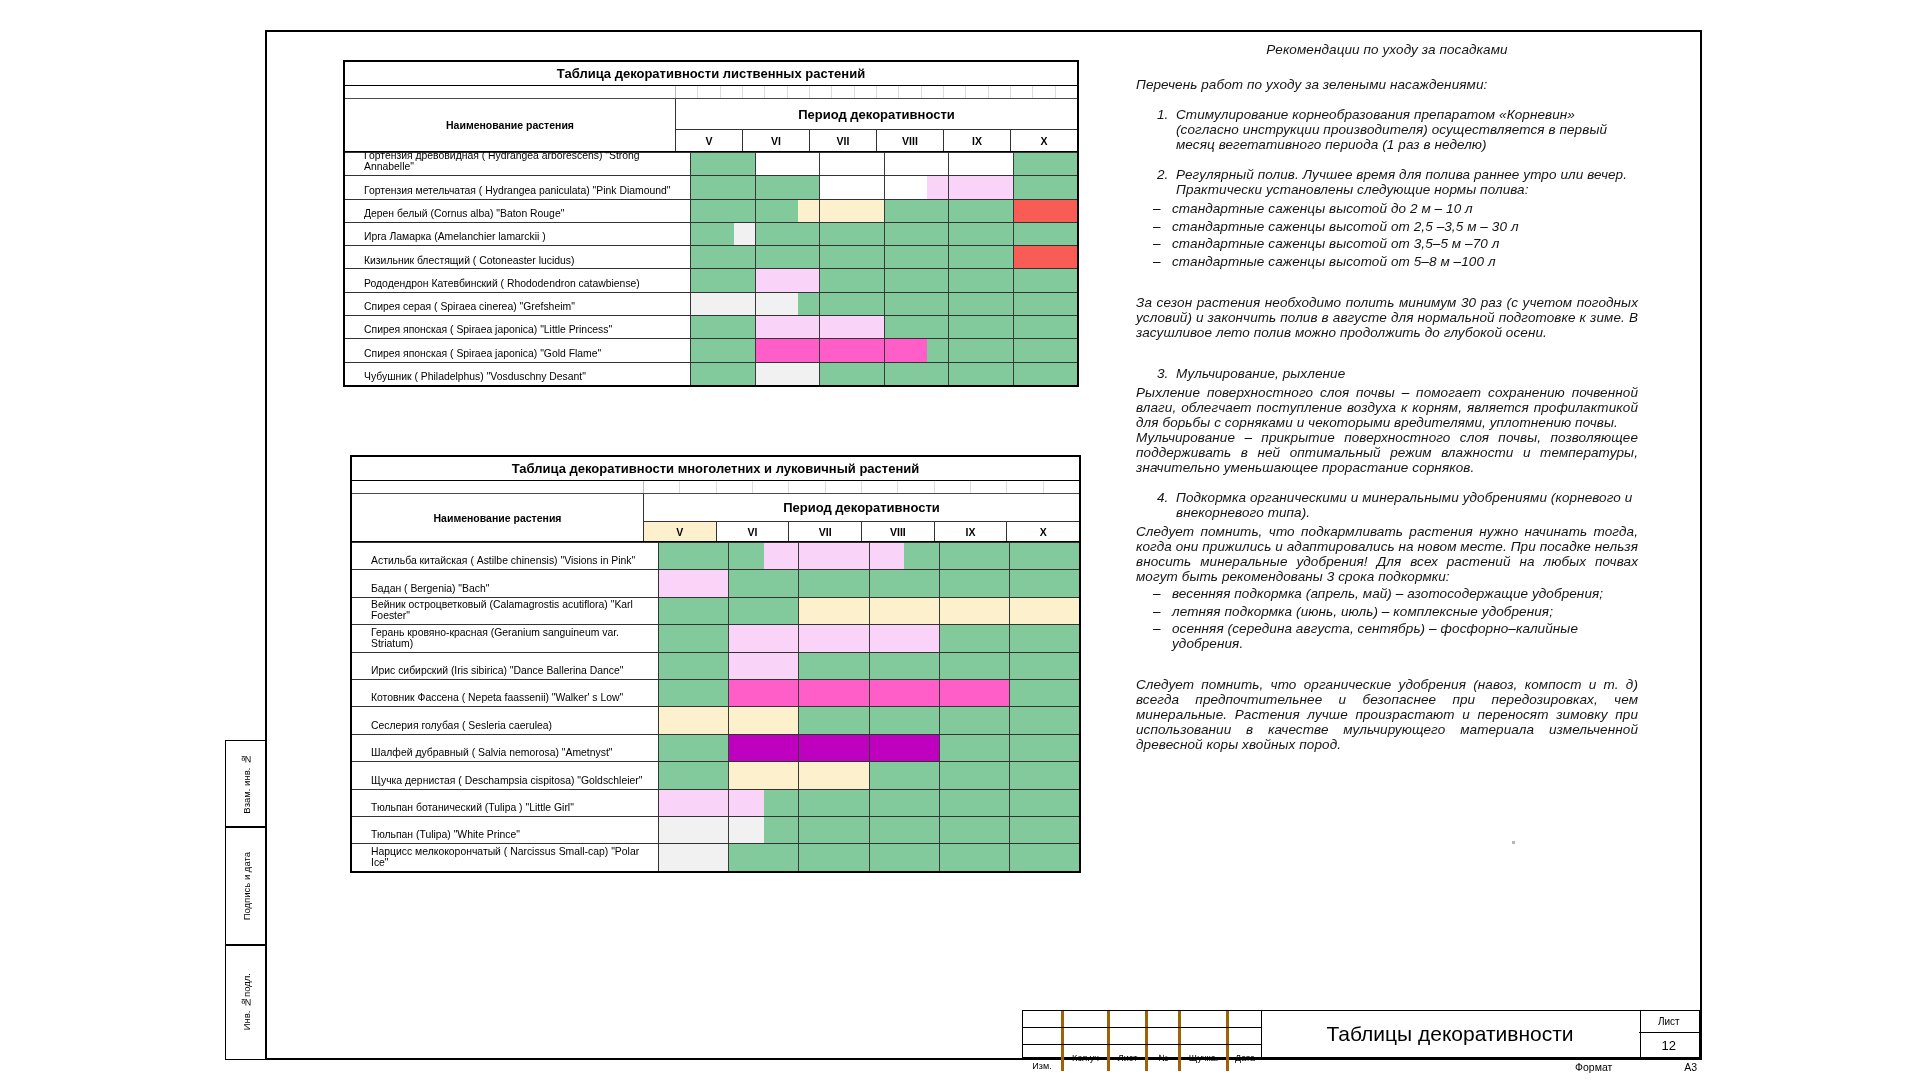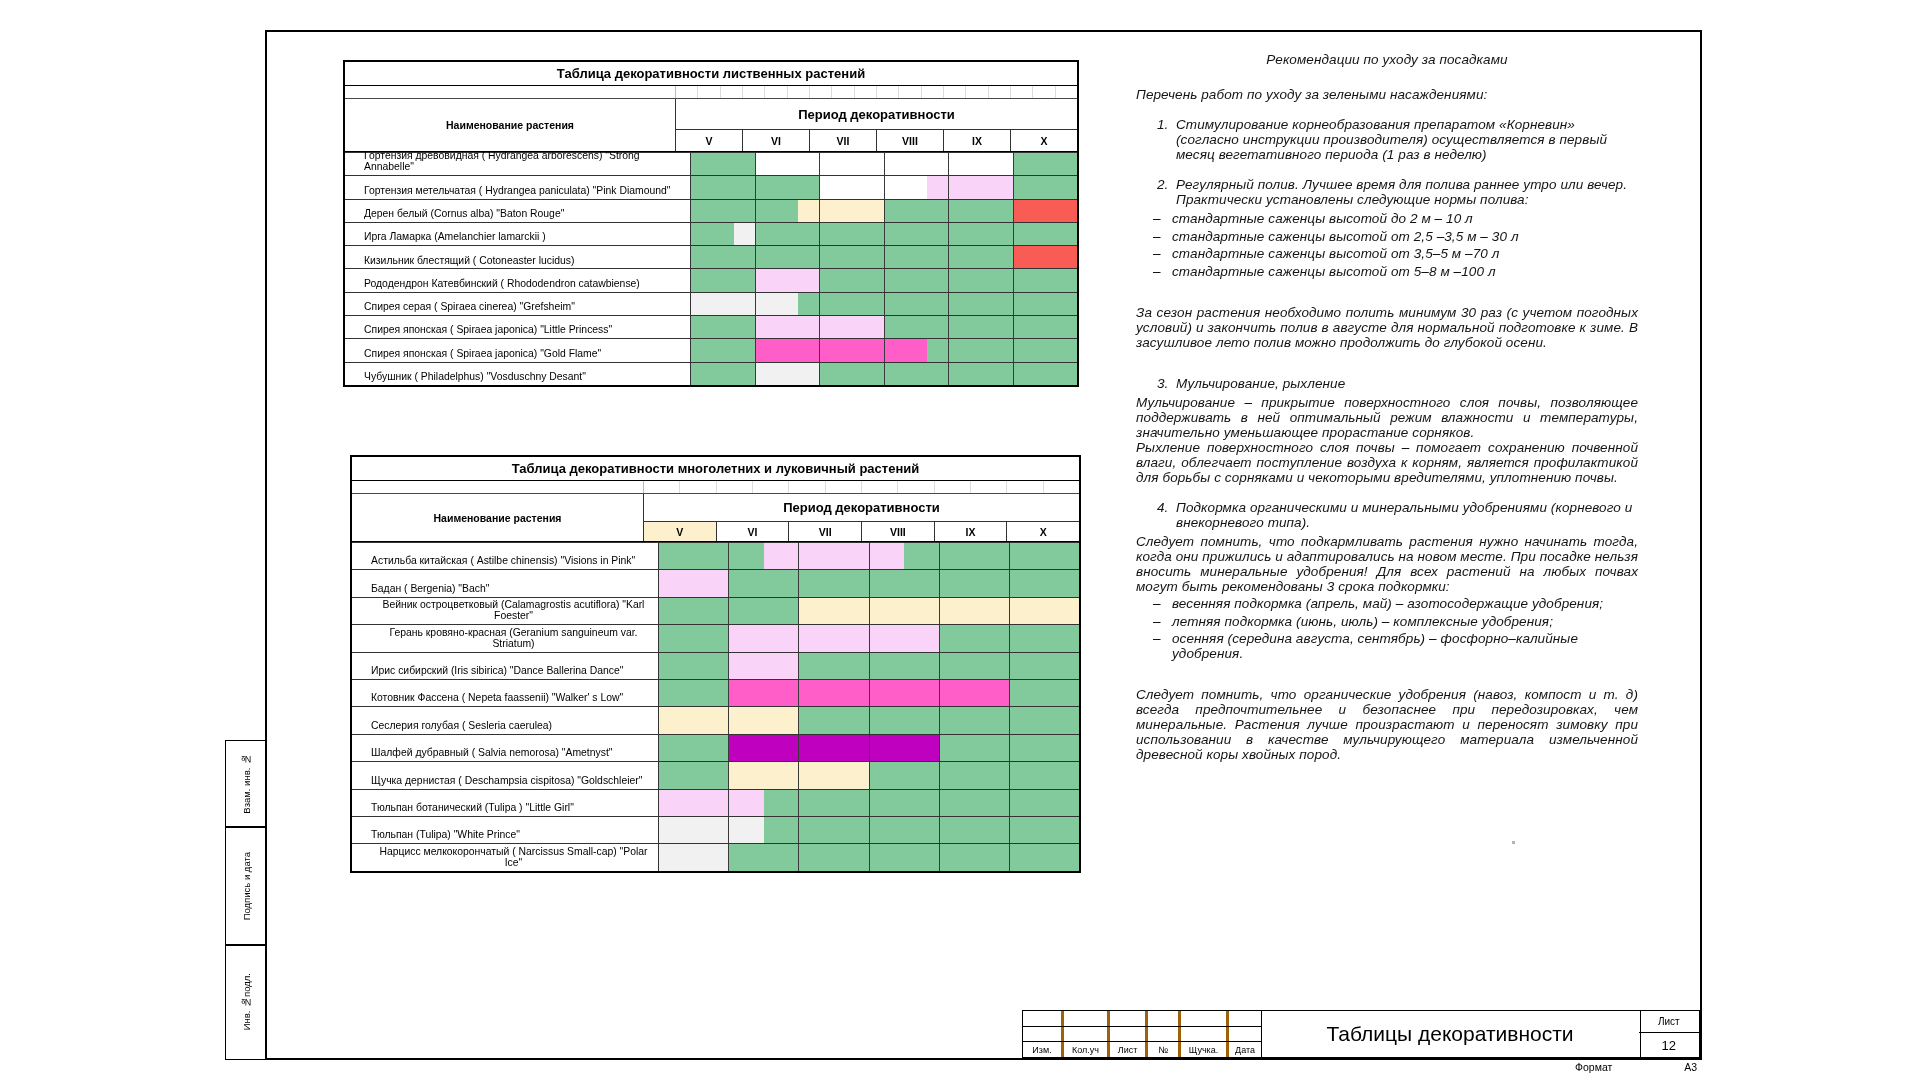--- a/index.html
+++ b/index.html
@@ -36,27 +36,27 @@
   .t-months{flex:1;position:relative;}
   .seg{position:absolute;top:0;bottom:0;}
   .gcell{flex:1;position:relative;}
   .gwrap{position:absolute;inset:0;display:flex;}
   .gb{border-left:1px solid #3a3a3a;}
   #table1{left:343px;top:60px;width:732px;}
   #table1 .t-thin-name,#table1 .t-name-h,#table1 .t-name{width:330px;flex:none;}
   #table1 .t-period{height:30px;}
   #table1 .t-mlabels{height:21px;}
   #table1 .t-row{height:22.3px;}
-  #table2{left:350px;top:455px;width:727px;text-align:center;}
+  #table2{left:350px;top:455px;width:727px;}
   #table2 .t-thin-name,#table2 .t-name-h,#table2 .t-name{width:291px;flex:none;}
   #table2 .t-period{height:27px;}
   #table2 .t-mlabels{height:19px;}
   #table2 .t-row{height:26.4px;}
   
-  #recs{left:1136px;top:46px;width:502px;font-style:italic;font-size:13.5px;
+  #recs{left:1136px;top:36px;width:502px;font-style:italic;font-size:13.5px;
         line-height:15px;color:#141414;letter-spacing:.1px;}
   #recs .r-title{text-align:center;margin:6px 0 0 0;}
   #recs .r-intro{margin-top:20px;}
   .b-num{display:flex;margin-top:15px;}
   .b-num .n{flex:none;width:19px;margin-left:21px;}
   .b-num .t{flex:1;}
   .b-dash{display:flex;margin-top:2.5px;}
   .b-dash .n{flex:none;width:19px;margin-left:17px;}
   .b-dash .t{flex:1;}
   .b-para{margin-top:14px;text-align:justify;}
@@ -65,21 +65,21 @@
   .b-para + .b-para{margin-top:0;}
   .gap-big{margin-top:26px;}
   
   #stampGrid{left:1022px;top:1010px;width:240px;height:48px;border:1.5px solid #000;
              display:flex;flex-direction:column;box-sizing:border-box;}
   .srow{flex:1;display:flex;}
   .srow + .srow{border-top:1px solid #000;}
   .scell{box-sizing:border-box;display:flex;align-items:center;justify-content:center;
          font-size:9px;}
   .scell + .scell{border-left:3px solid #a16207;}
-  .w0{width:38px;}.w1{width:46px;}.w2{width:38px;}.w3{width:33px;}.w4{width:48px;}.w5{flex:1;}
+  .w0{width:38px;margin-top:16px;}.w1{width:46px;}.w2{width:38px;}.w3{width:33px;}.w4{width:48px;}.w5{flex:1;}
   #stampTitle{left:1260.5px;top:1010px;width:380px;height:48px;border:1.5px solid #000;
               border-left:none;box-sizing:border-box;display:flex;align-items:center;
               justify-content:center;font-size:21px;}
   #sheetBox{left:1639px;top:1010px;width:60.5px;height:48px;border:1.5px solid #000;
             border-left:none;box-sizing:border-box;display:flex;flex-direction:column;}
   #sheetBox .lbl{height:21px;display:flex;align-items:center;justify-content:center;
                  font-size:10px;border-bottom:1px solid #000;}
   #sheetBox .val{flex:1;display:flex;align-items:center;justify-content:center;font-size:13px;}
   #format{left:1575px;top:1061px;width:122px;display:flex;justify-content:space-between;
           font-size:10.5px;}
@@ -547,22 +547,22 @@
         </div>
         <div class="b-dash">
           <span class="n">–</span>
           <span class="t">стандартные саженцы высотой от 5–8 м –100 л</span>
         </div>
         <div class="b-para gap-big">За сезон растения необходимо полить минимум 30 раз (с учетом погодных условий) и закончить полив в августе для нормальной подготовке к зиме. В засушливое лето полив можно продолжить до глубокой осени.</div>
         <div class="b-num gap-big">
           <span class="n">3.</span>
           <span class="t">Мульчирование, рыхление</span>
         </div>
+        <div class="b-para">Рыхление поверхностного слоя почвы – помогает сохранению почвенной влаги, облегчает поступление воздуха к корням, является профилактикой для борьбы с сорняками и чекоторыми вредителями, уплотнению почвы.</div>
         <div class="b-para">Мульчирование – прикрытие поверхностного слоя почвы, позволяющее поддерживать в ней оптимальный режим влажности и температуры, значительно уменьшающее прорастание сорняков.</div>
-        <div class="b-para">Рыхление поверхностного слоя почвы – помогает сохранению почвенной влаги, облегчает поступление воздуха к корням, является профилактикой для борьбы с сорняками и чекоторыми вредителями, уплотнению почвы.</div>
         <div class="b-num">
           <span class="n">4.</span>
           <span class="t">Подкормка органическими и минеральными удобрениями (корневого и внекорневого типа).</span>
         </div>
         <div class="b-para gap-big">Следует помнить, что подкармливать растения нужно начинать тогда, когда они прижились и адаптировались на новом месте. При посадке нельзя вносить минеральные удобрения! Для всех растений на любых почвах могут быть рекомендованы 3 срока подкормки:</div>
         <div class="b-dash">
           <span class="n">–</span>
           <span class="t">весенняя подкормка (апрель, май) – азотосодержащие удобрения;</span>
         </div>
         <div class="b-dash">

